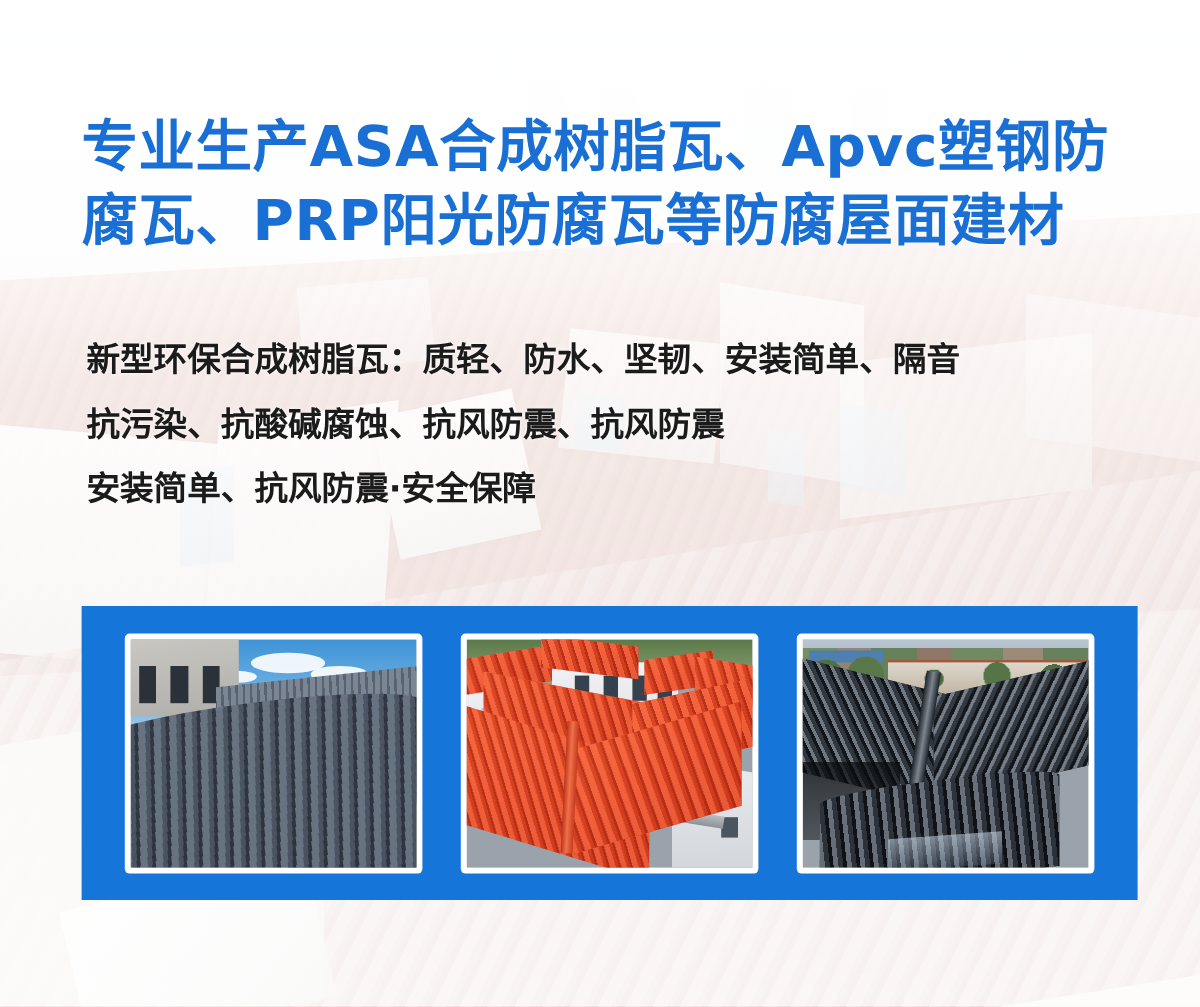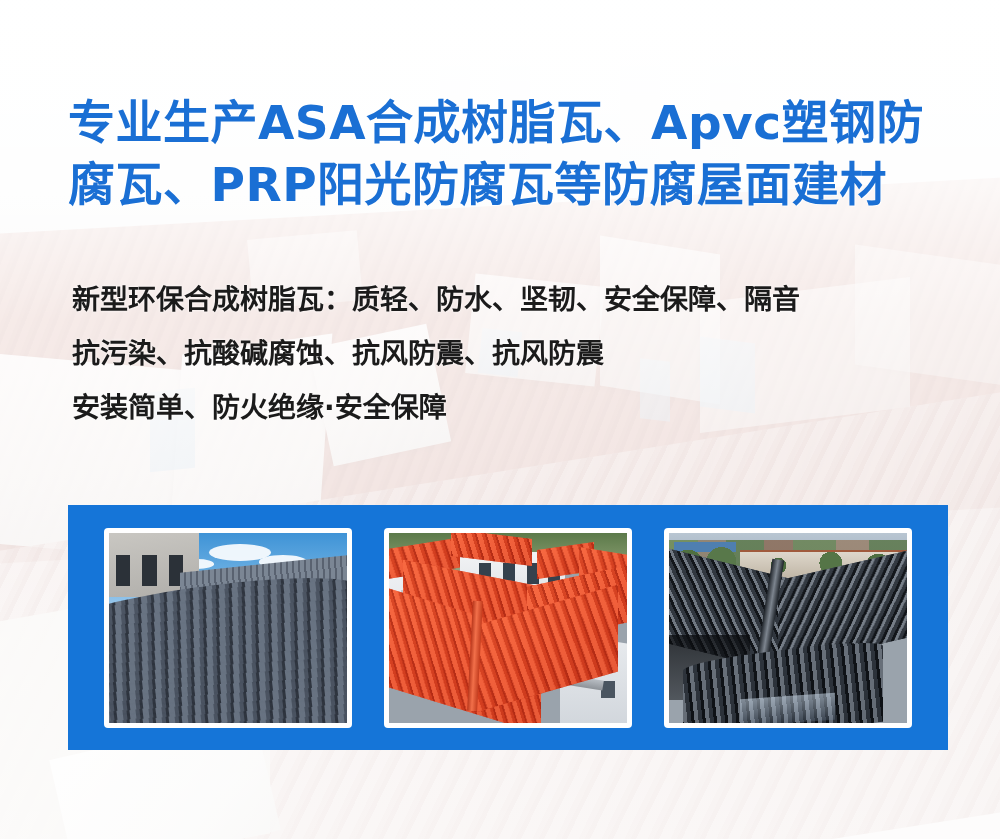--- a/index.html
+++ b/index.html
@@ -436,23 +436,23 @@
 
     <div class="bg-wash"></div>
   </div>
 
   <div class="content">
 
     <div class="headline">专业生产ASA合成树脂瓦、Apvc塑钢防
 腐瓦、PRP阳光防腐瓦等防腐屋面建材</div>
 
     <div class="subhead">
-      <span class="ln">新型环保合成树脂瓦：质轻、防水、坚韧、安全保障、隔音</span>
+      <span class="ln">新型环保合成树脂瓦：质轻、防水、坚韧、安装简单、隔音</span>
       <span class="ln">抗污染、抗酸碱腐蚀、抗风防震、抗风防震</span>
-      <span class="ln">安装简单、防火绝缘·安全保障</span>
+      <span class="ln">安装简单、抗风防震·安全保障</span>
     </div>
 
     <div class="gallery">
 
       <div class="photo-frame">
         <div class="photo">
           <div class="p1-sky"></div>
           <div class="p1-cloud p1-c1"></div>
           <div class="p1-cloud p1-c2"></div>
           <div class="p1-cloud p1-c3"></div>

